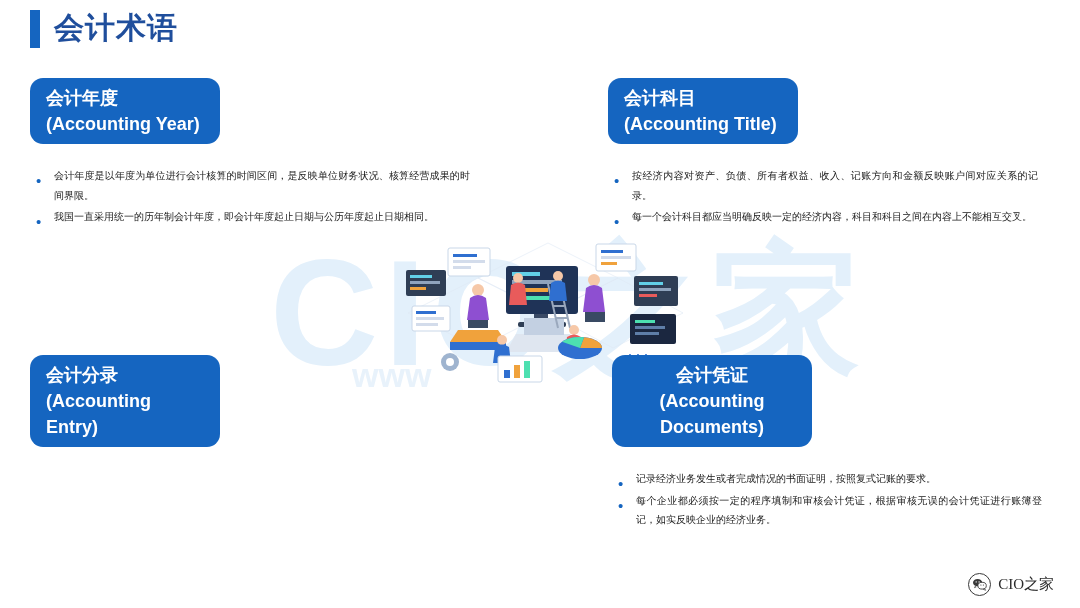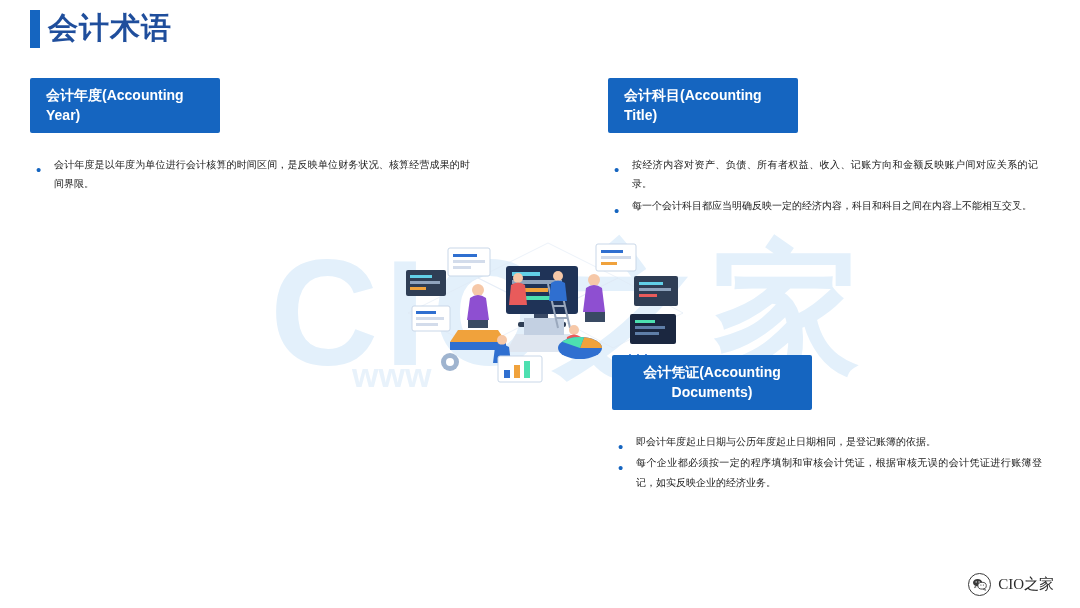--- a/index.html
+++ b/index.html
@@ -16,21 +16,21 @@
     overflow: hidden;
   }
 
   
   .title-row {
     position: absolute;
     left: 30px;
     top: 8px;
     display: flex;
     align-items: center;
-    gap: 8px;
+    gap: 14px;
   }
   .title-bar {
     width: 10px;
     height: 38px;
     background: #1565c0;
   }
   .title-text {
     font-size: 30px;
     font-weight: bold;
     color: #1f4e9c;
@@ -79,24 +79,24 @@
   }
   .sec-tl { left: 30px;  top: 78px;  width: 440px; }
   .sec-tr { left: 608px; top: 78px;  width: 430px; }
   .sec-bl { left: 30px;  top: 355px; width: 440px; }
   .sec-br { left: 612px; top: 355px; width: 430px; }
 
   .sec-header {
     display: inline-block;
     background: #1565c0;
     color: #ffffff;
-    font-size: 14px;
+    font-size: 18px;
     font-weight: bold;
     padding: 7px 16px;
-    border-radius: 2px;
+    border-radius: 13px;
     line-height: 1.45;
     max-width: 190px;
   }
   .sec-header.wide { max-width: 200px; text-align: center; }
 
   .sec-body {
     margin-top: 22px;
     list-style: none;
     padding: 0;
     margin-left: 2px;
@@ -274,38 +274,40 @@
       <circle cx="0" cy="0" r="9"></circle>
       <circle cx="0" cy="0" r="4" fill="#ffffff"></circle>
     </g>
   </svg>
 </div>
 
 <div class="section sec-tl">
   <div class="sec-header">会计年度(Accounting Year)</div>
   <ul class="sec-body">
     <li>会计年度是以年度为单位进行会计核算的时间区间，是反映单位财务状况、核算经营成果的时间界限。</li>
+    <li>我国一直采用统一的历年制会计年度，即会计年度起止日期与公历年度起止日期相同。</li>
   </ul>
 </div>
 
 <div class="section sec-tr">
   <div class="sec-header">会计科目(Accounting Title)</div>
   <ul class="sec-body">
     <li>按经济内容对资产、负债、所有者权益、收入、记账方向和金额反映账户间对应关系的记录。</li>
     <li>每一个会计科目都应当明确反映一定的经济内容，科目和科目之间在内容上不能相互交叉。</li>
   </ul>
 </div>
 
 <div class="section sec-bl">
+  <div class="sec-header">会计分录(Accounting Entry)</div>
 </div>
 
 <div class="section sec-br">
   <div class="sec-header wide">会计凭证(Accounting Documents)</div>
   <ul class="sec-body">
-    <li>即会计年度起止日期与公历年度起止日期相同，是登记账簿的依据。</li>
+    <li>记录经济业务发生或者完成情况的书面证明，按照复式记账的要求。</li>
     <li>每个企业都必须按一定的程序填制和审核会计凭证，根据审核无误的会计凭证进行账簿登记，如实反映企业的经济业务。</li>
   </ul>
 </div>
 
 <div class="footer">
   <span class="wechat-badge">
     <svg width="15" height="13" viewBox="0 0 15 13" xmlns="http://www.w3.org/2000/svg">
       <ellipse cx="5.6" cy="4.6" rx="4.6" ry="3.7" fill="#3a3a3a"></ellipse>
       <path d="M3 8 L2 10.3 L4.6 9.1 Z" fill="#3a3a3a"></path>
       <ellipse cx="10.1" cy="7.7" rx="4.2" ry="3.4" fill="#ffffff" stroke="#3a3a3a" stroke-width="0.9"></ellipse>

